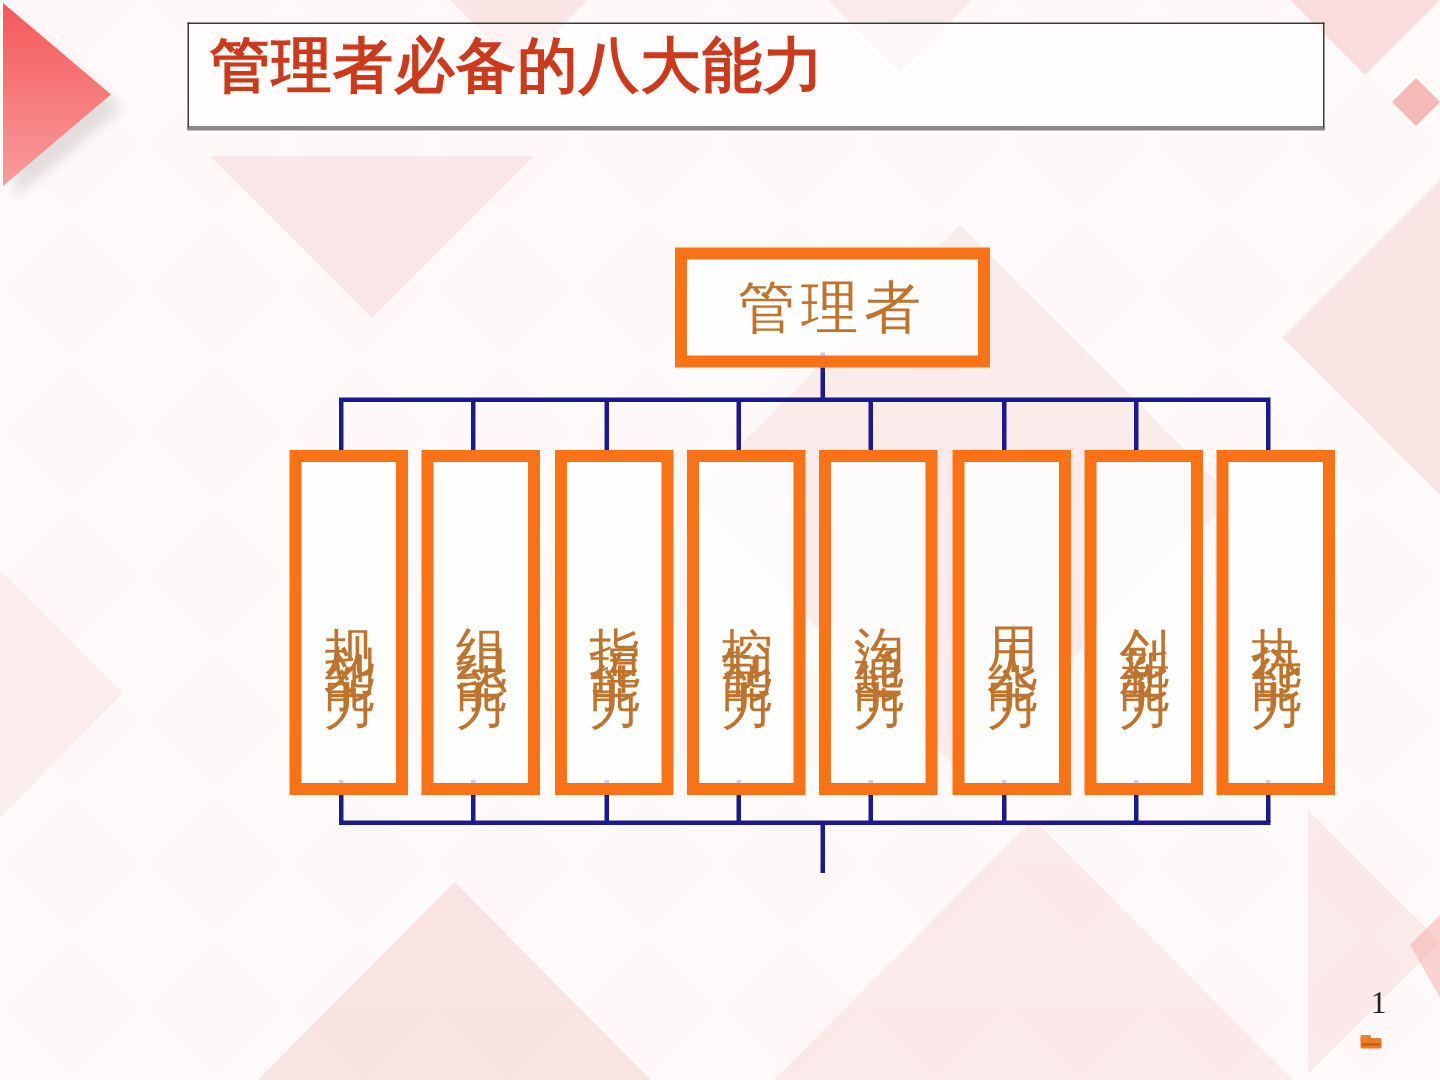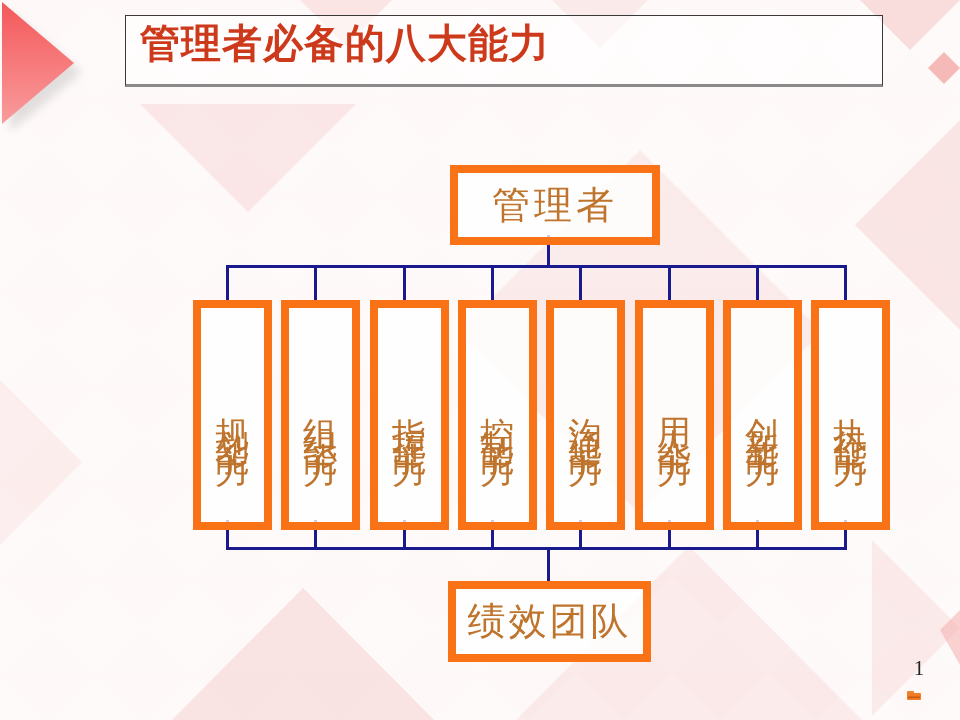--- a/index.html
+++ b/index.html
@@ -146,23 +146,20 @@
   <div class="dbox ability ab6">
     <span>用人能力</span>
   </div>
   <div class="dbox ability ab7">
     <span>创新能力</span>
   </div>
   <div class="dbox ability ab8">
     <span>执行能力</span>
   </div>
 
-  <div class="dbox result-box">
-    <span>绩效团队</span>
-  </div>
 
   <div class="page-number">1</div>
   <div class="logo">
     <svg width="18" height="12" viewBox="0 0 18 12" xmlns="http://www.w3.org/2000/svg">
       <rect x="1" y="1" width="7" height="4" rx="1" fill="#F0832B"></rect>
       <rect x="1" y="3" width="14" height="7" rx="1" fill="#F07D26"></rect>
       <rect x="2" y="6.5" width="12" height="1.6" fill="#C85A10"></rect>
     </svg>
   </div>
 

